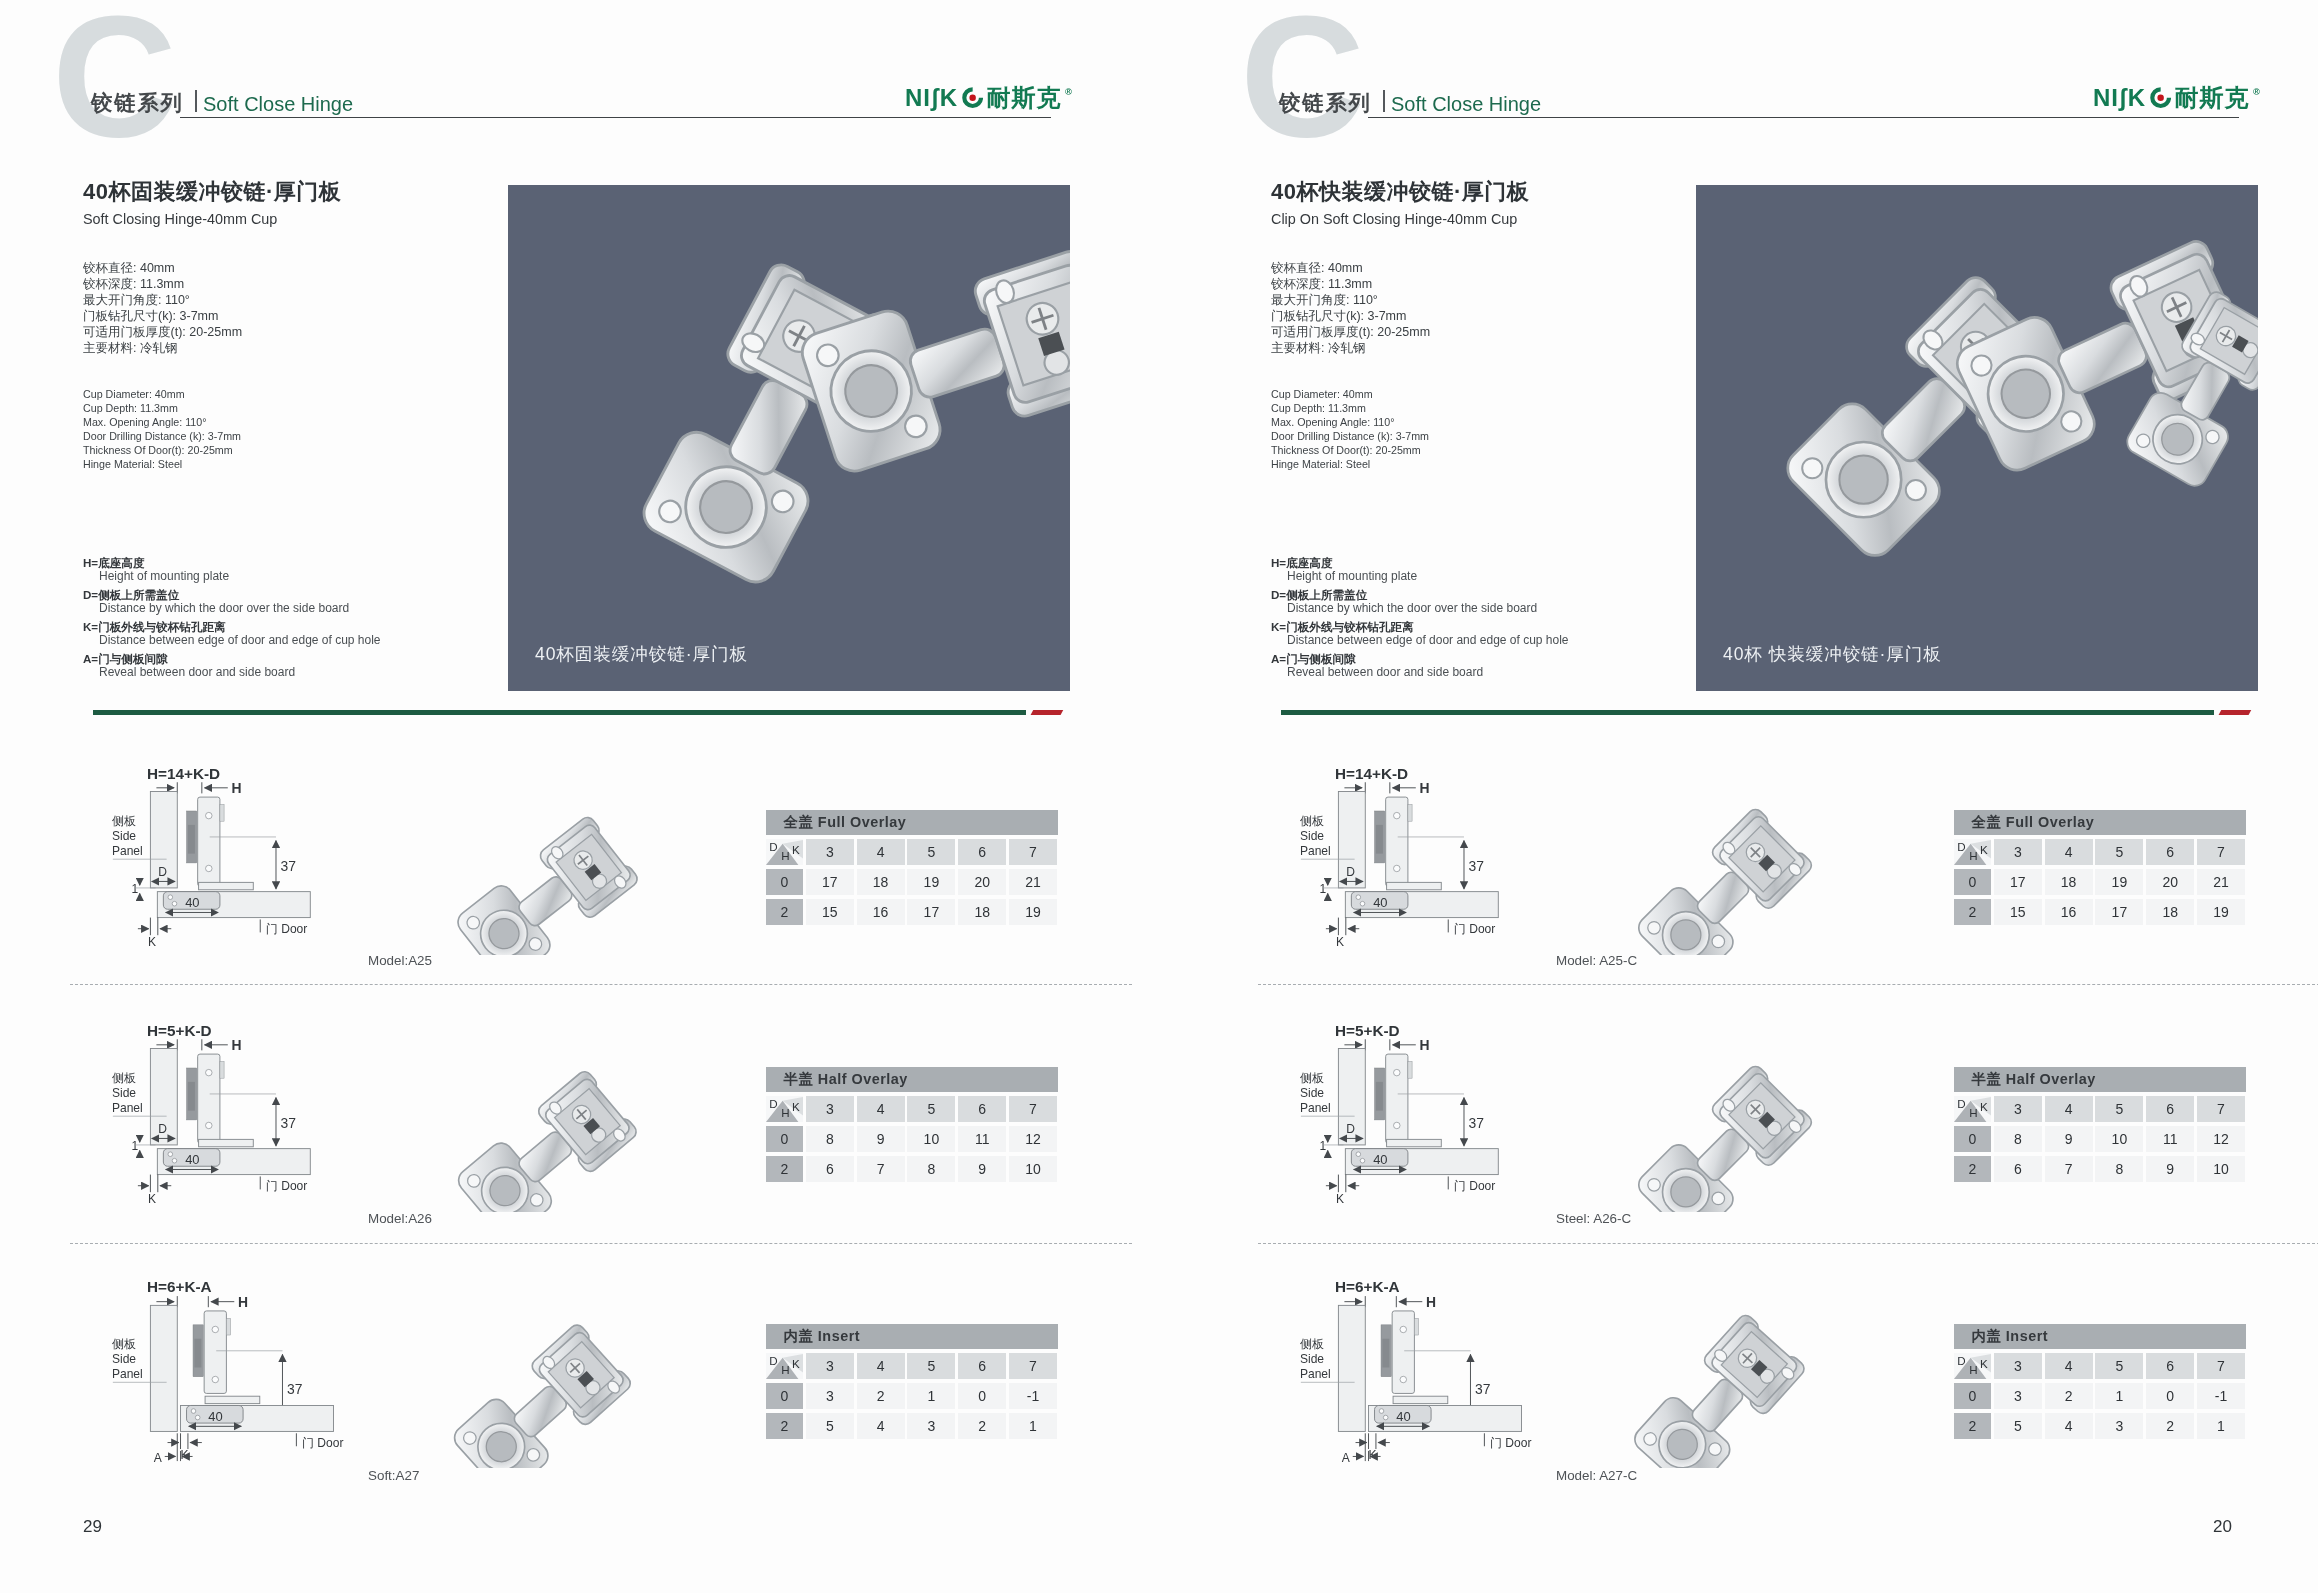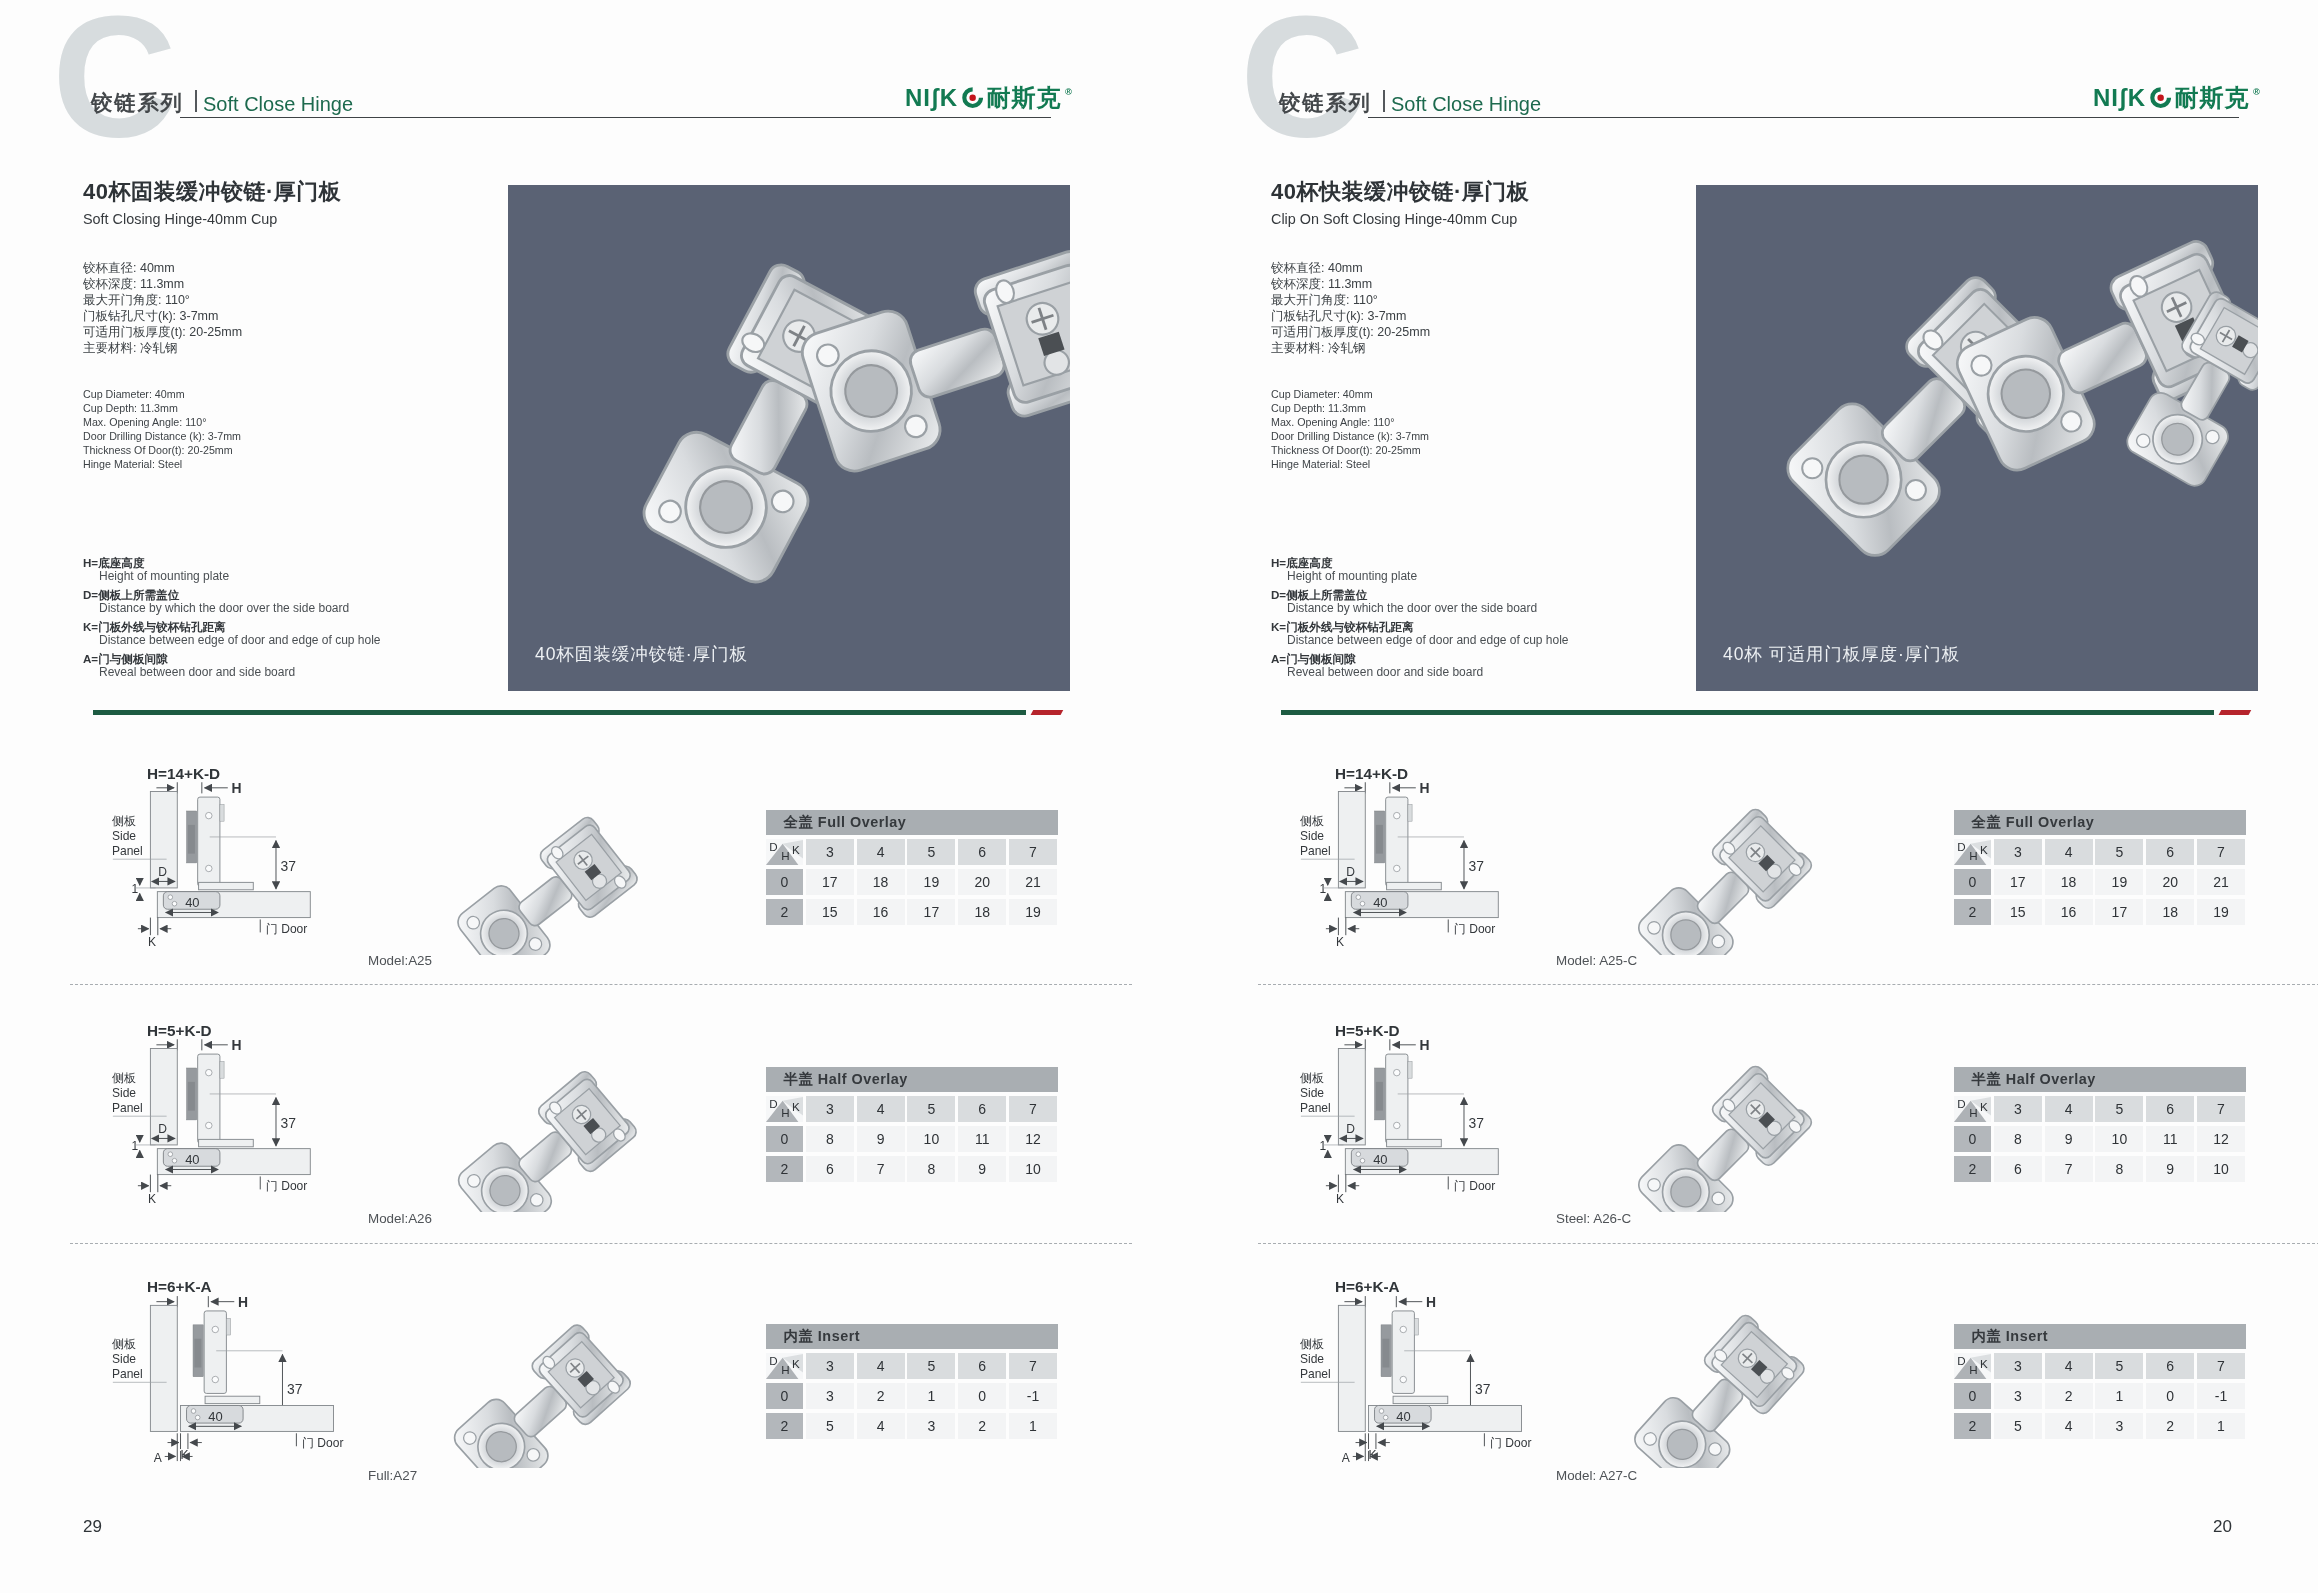--- a/index.html
+++ b/index.html
@@ -387,21 +387,21 @@
         <div class="td">0</div>
         <div class="td">-1</div>
         <div class="rl">2</div>
         <div class="td">5</div>
         <div class="td">4</div>
         <div class="td">3</div>
         <div class="td">2</div>
         <div class="td">1</div>
       </div>
     </div>
-    <div class="abs model" style="left:368px;top:1468px;">Full:A27</div>
+    <div class="abs model" style="left:368px;top:1468px;">Soft:A27</div>
 
     <div class="abs pagenum" style="left:83px;top:1517px;">29</div>
   </div>
 
   <div class="page" id="page-right">
     <div class="abs c-mark" style="left:52px;top:6.5px;">C</div>
     <div class="abs series-cn" style="left:91px;top:88px;">铰链系列</div>
     <div class="abs sep" style="left:195px;top:90px;"></div>
     <div class="abs series-en" style="left:203px;top:93px;">Soft Close Hinge</div>
     <div class="abs hline" style="left:180px;top:117px;width:871px;"></div>
@@ -453,21 +453,21 @@
         <div class="def-desc">Reveal between door and side board</div>
       </div>
     </div>
 
     <div class="abs photo" style="left:508px;top:185px;width:562px;height:506px;">
       <svg width="562" height="506" viewBox="0 0 1213 1092">
         <use href="#hingesym" transform="translate(130,560) rotate(-45) scale(2.9)"></use>
         <use href="#hingesym" transform="translate(520,300) rotate(-25) scale(2.9)"></use>
         <use href="#hingesym" transform="translate(880,540) rotate(-60) scale(1.9)"></use>
       </svg>
-      <div class="photo-caption">40杯 可适用门板厚度·厚门板</div>
+      <div class="photo-caption">40杯 快装缓冲铰链·厚门板</div>
     </div>
 
     <div class="abs divider-green" style="left:93px;top:710px;width:933px;"></div>
     <div class="abs divider-red" style="left:1032px;top:710px;width:30px;"></div>
 
     <div class="abs formula" style="left:147px;top:765px;">H=14+K-D</div>
     <svg class="abs diag" style="left:111px;top:782px;" width="241" height="172" viewBox="0 0 520 370">
       <line class="dim" x1="98" y1="12" x2="136" y2="12" marker-end="url(#ar)"></line>
       <line class="dim" x1="143" y1="0" x2="143" y2="24"></line>
       <line class="dim" x1="196" y1="0" x2="196" y2="24"></line>

